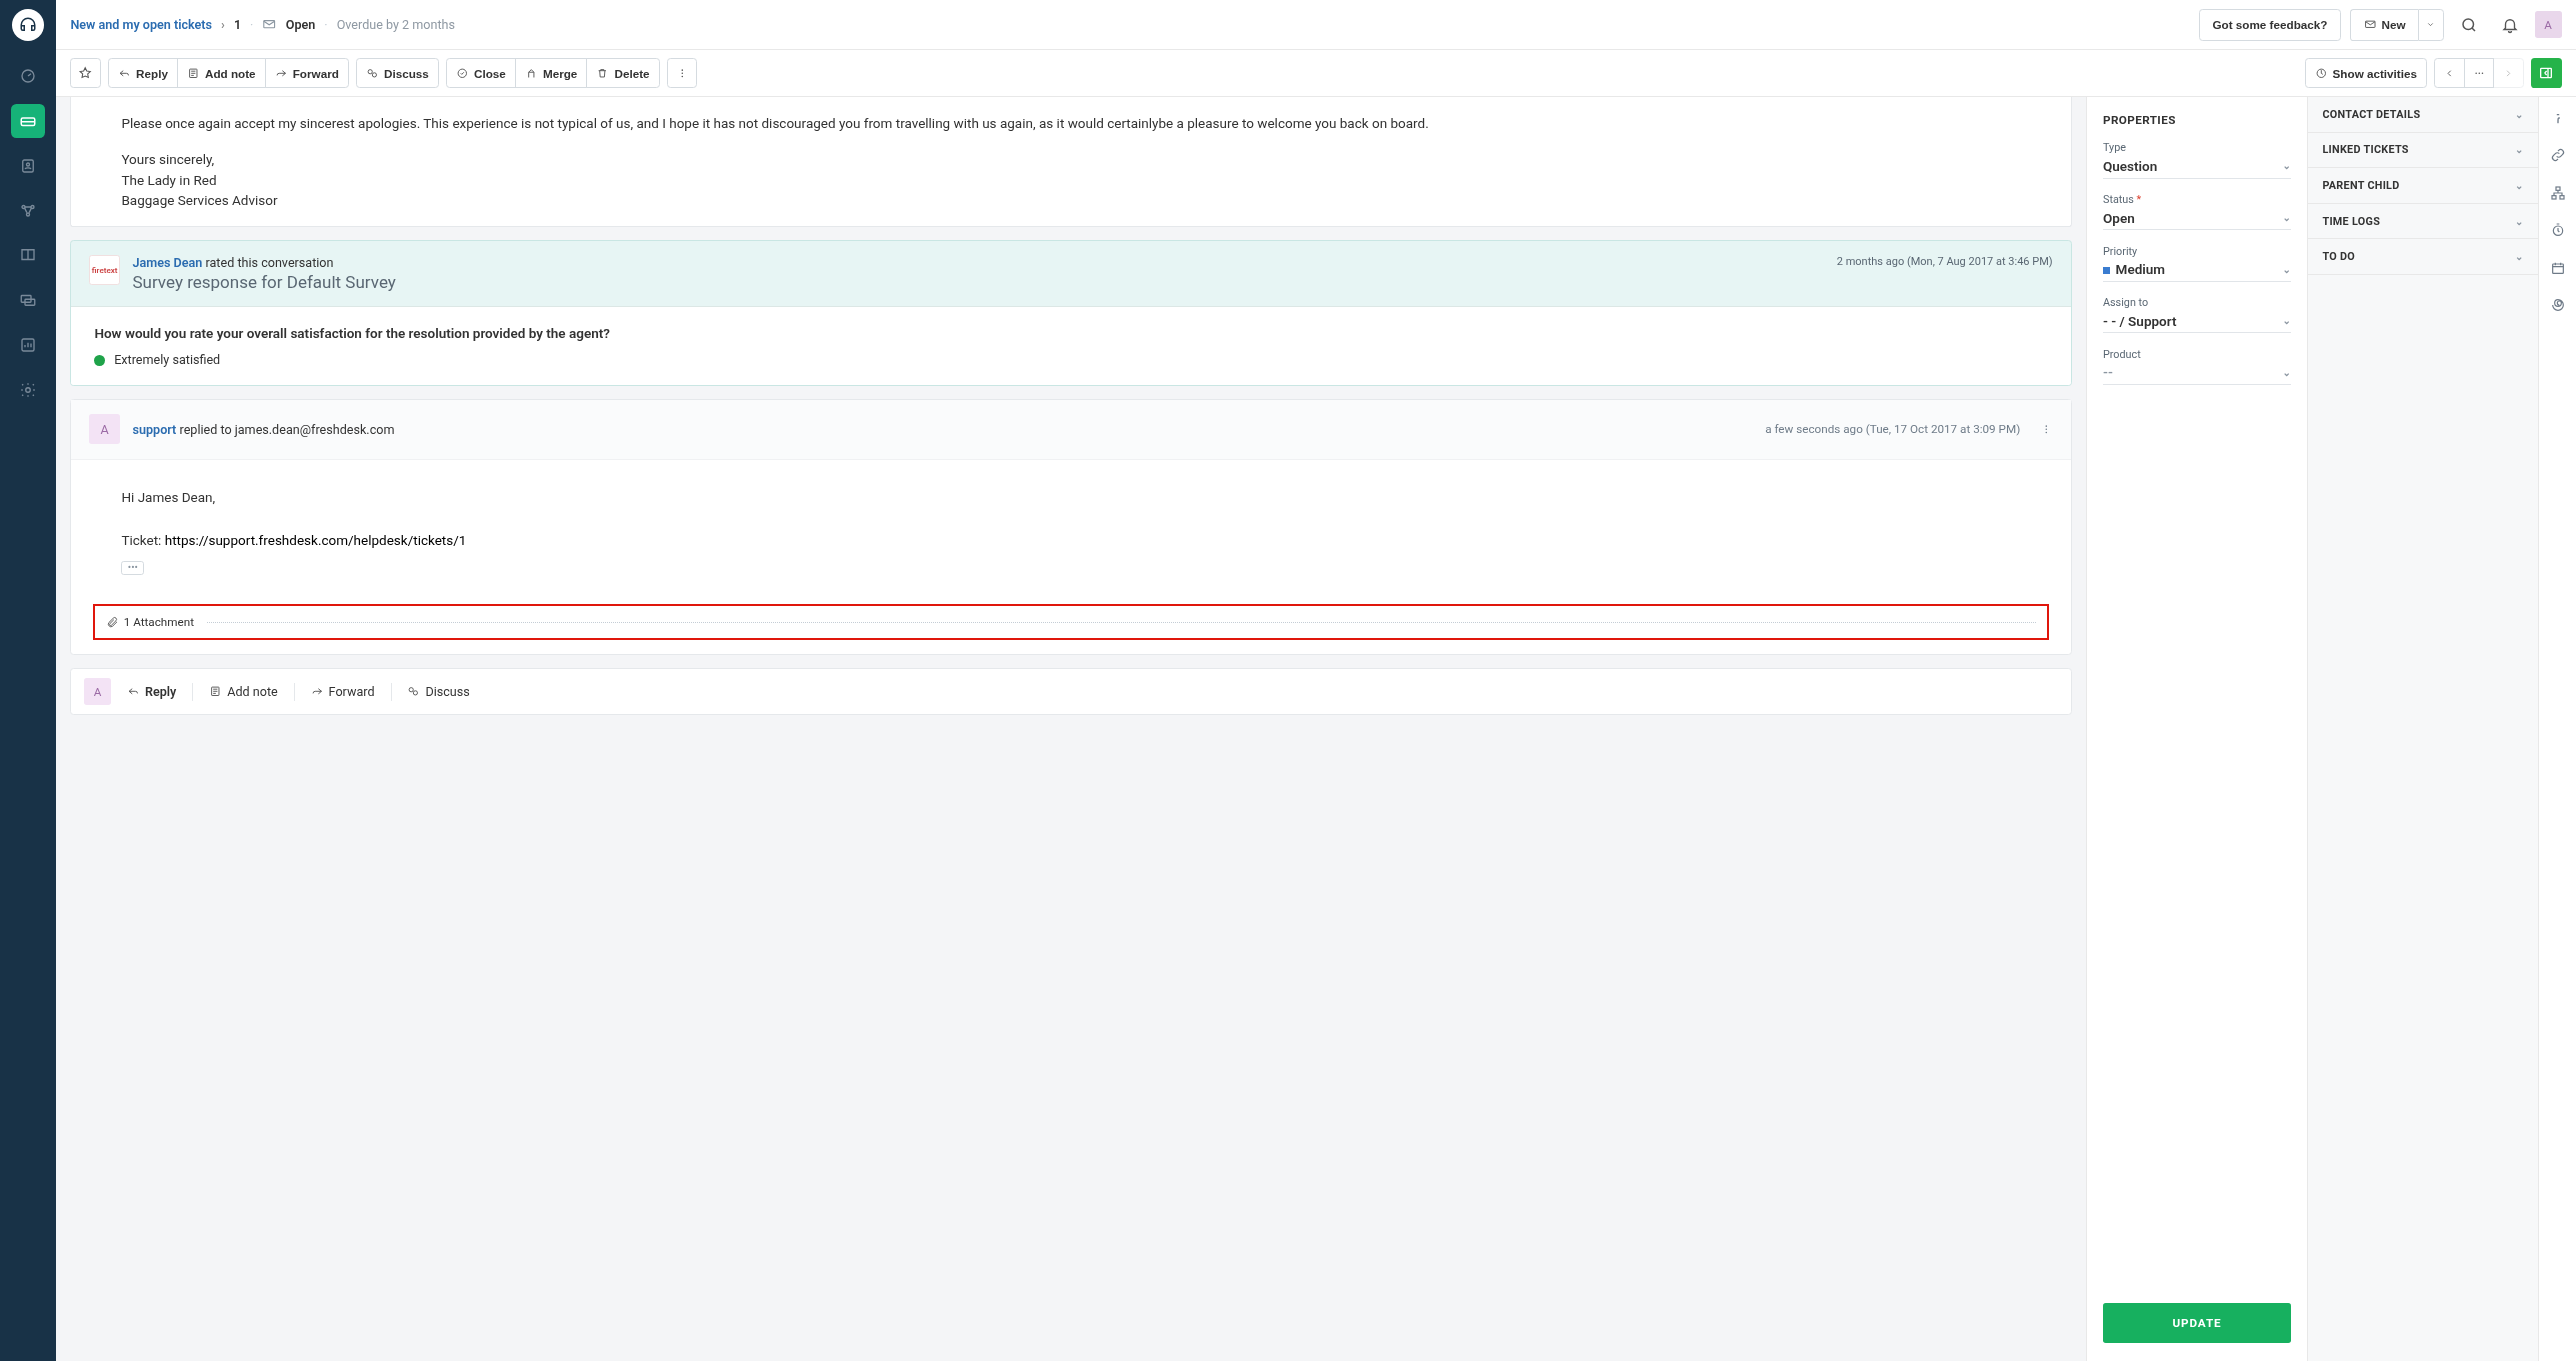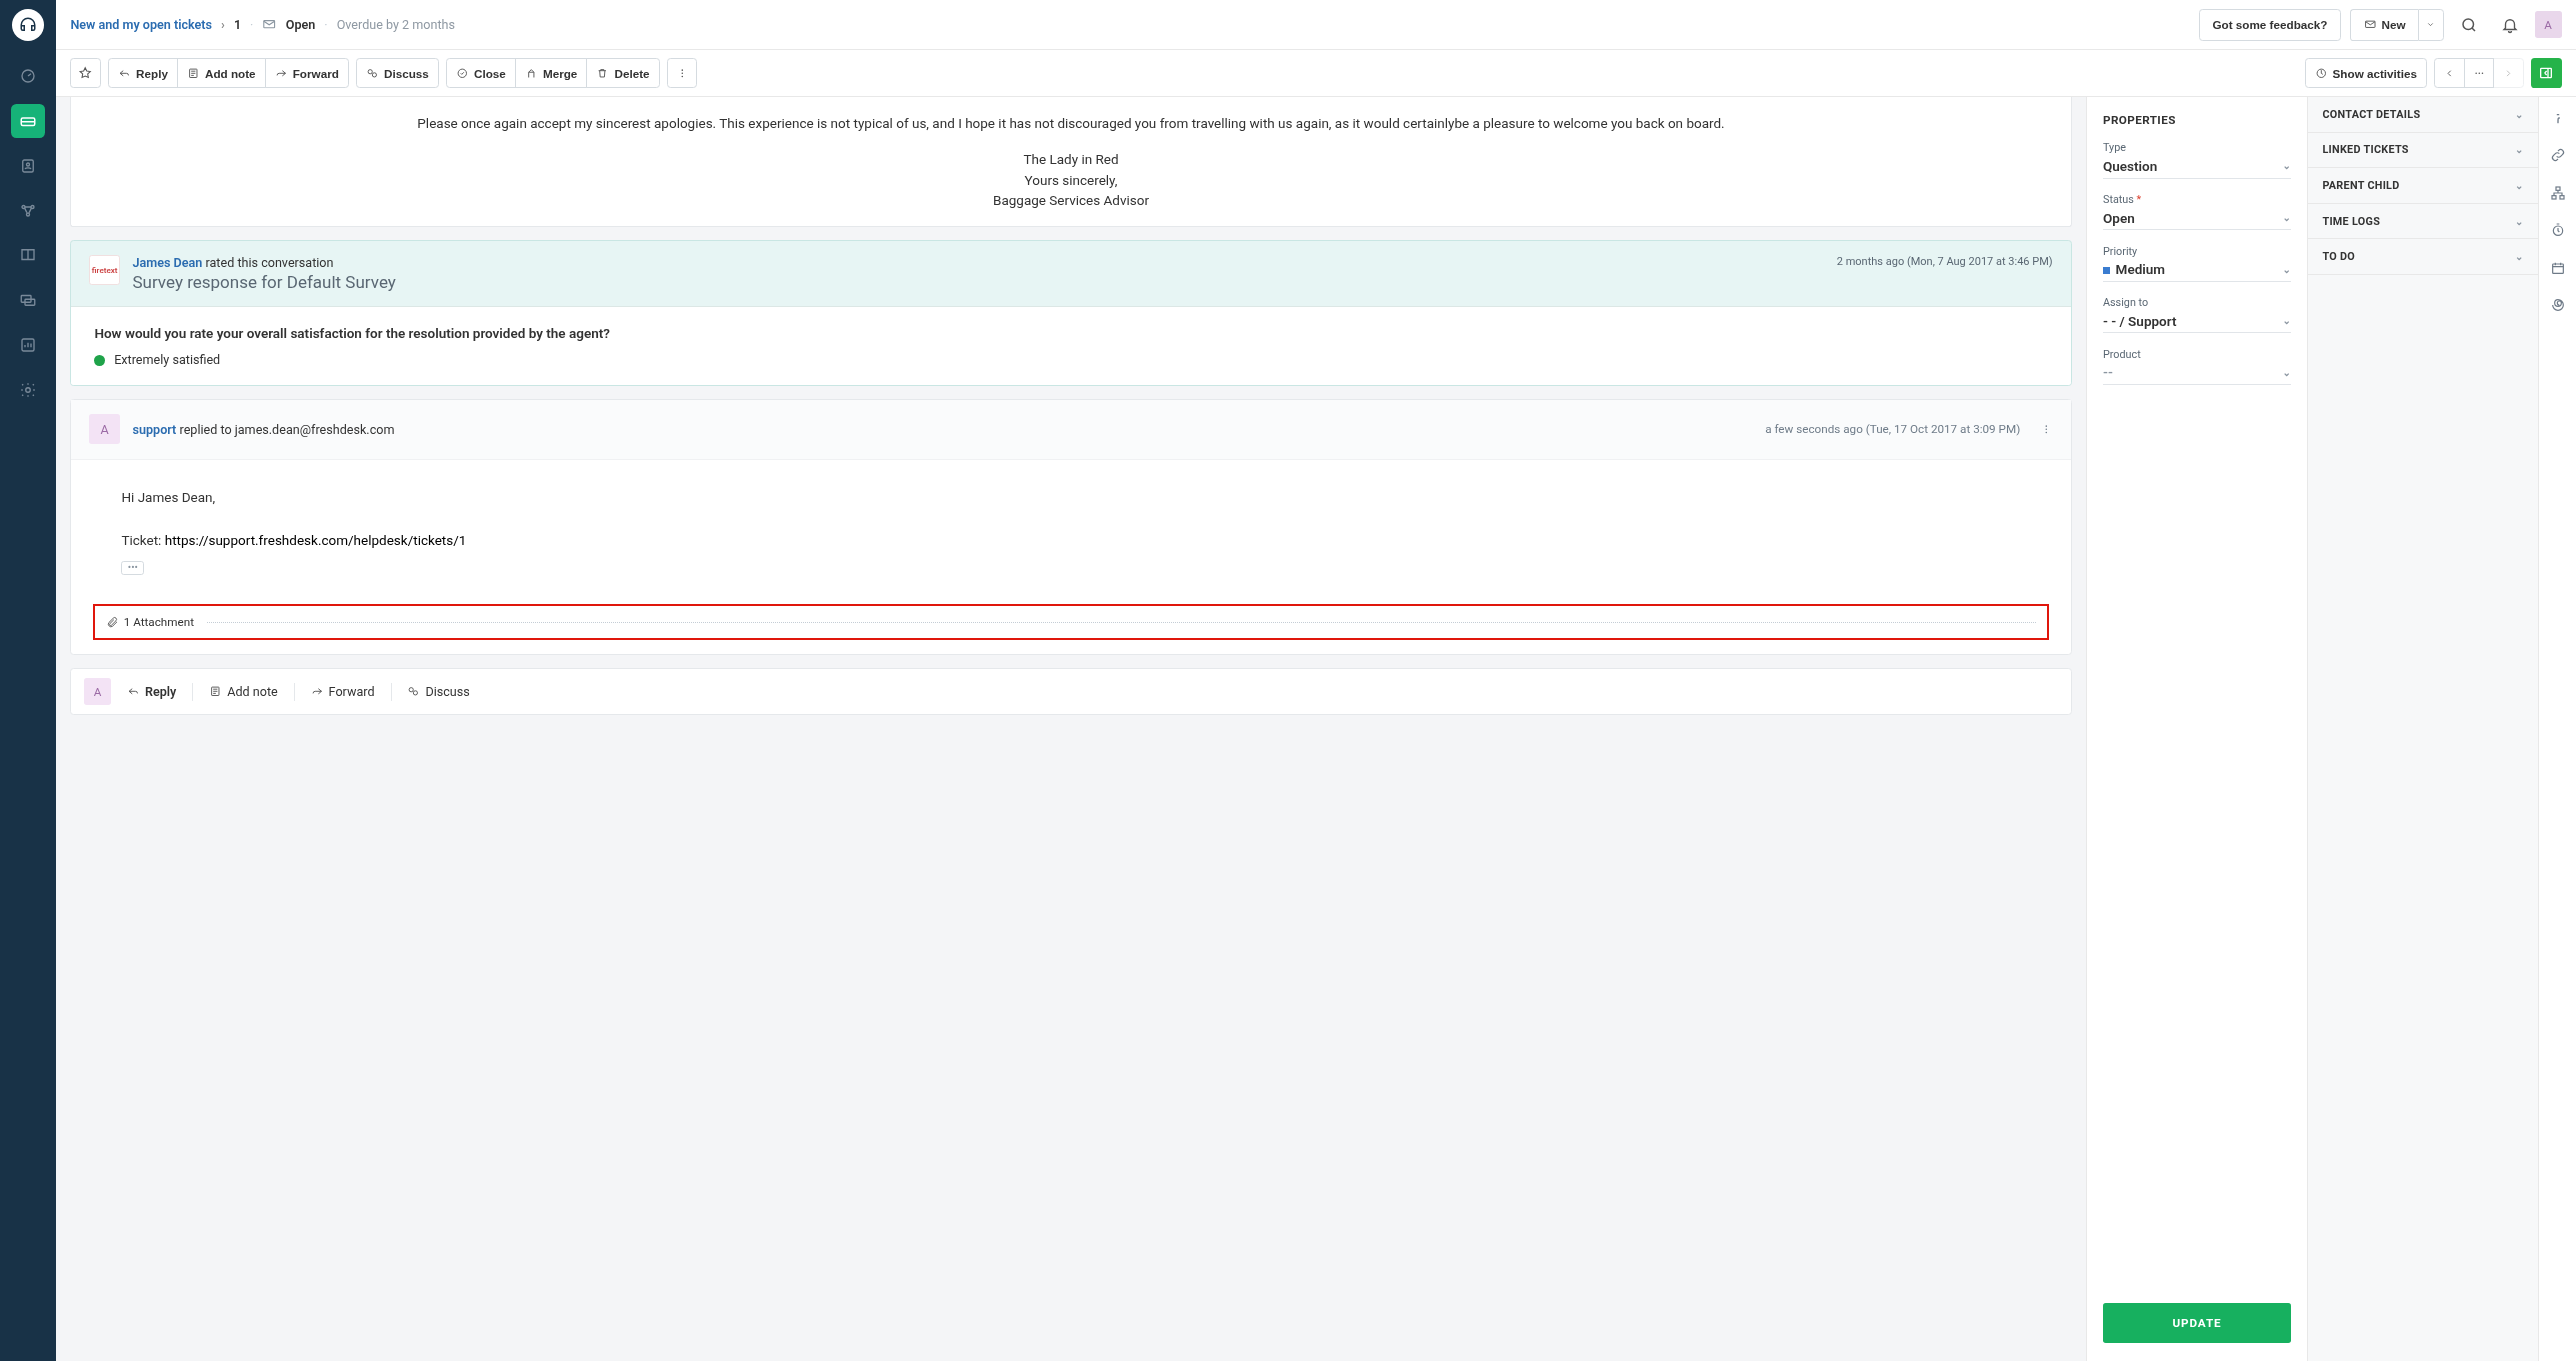--- a/index.html
+++ b/index.html
@@ -127,21 +127,21 @@
   background: #f4f5f7;
   padding: 0 14.4px 14.4px 14.4px;
   overflow-y: auto;
 }
 .card {
   background: #fff;
   border: 0.9px solid #e5e8eb;
   border-radius: 3.6px;
   margin-bottom: 12.6px;
 }
-.card.first { border-top-left-radius: 0; border-top-right-radius: 0; border-top: none; margin-top: 0; text-align: center; }
+.card.first { border-top-left-radius: 0; border-top-right-radius: 0; border-top: none; margin-top: 0; }
 .card-body { padding: 16px 50px; }
 .body-text { color: #333; line-height: 1.5; font-size: 13.5px; }
 .body-text p { margin-bottom: 16px; }
 
 .survey-card { background: #e7f5f4; border-color: #c9e6e3; }
 .survey-head { padding: 14.4px 18px; display: flex; gap: 12.6px; align-items: flex-start; }
 .survey-head .av {
   width: 30.5px; height: 30.5px;
   background: #fff; border-radius: 2.7px;
   display: flex; align-items: center; justify-content: center;
@@ -495,22 +495,22 @@
       </div>
     </div>
 
     <div class="content">
       <div class="ticket-col">
 
         <div class="card first">
           <div class="card-body body-text">
             <p>Please once again accept my sincerest apologies. This experience is not typical of us, and I hope it has not discouraged you from travelling with us again, as it would certainlybe a pleasure to welcome you back on board.</p>
             <div>
+              <div>Yours sincerely,</div>
               <div>The Lady in Red</div>
-              <div>Yours sincerely,</div>
               <div>Baggage Services Advisor</div>
             </div>
           </div>
         </div>
 
         <div class="card survey-card">
           <div class="survey-head">
             <div class="av">firetext</div>
             <div class="meta">
               <div><span class="name">James Dean</span><span> rated this conversation</span></div>

